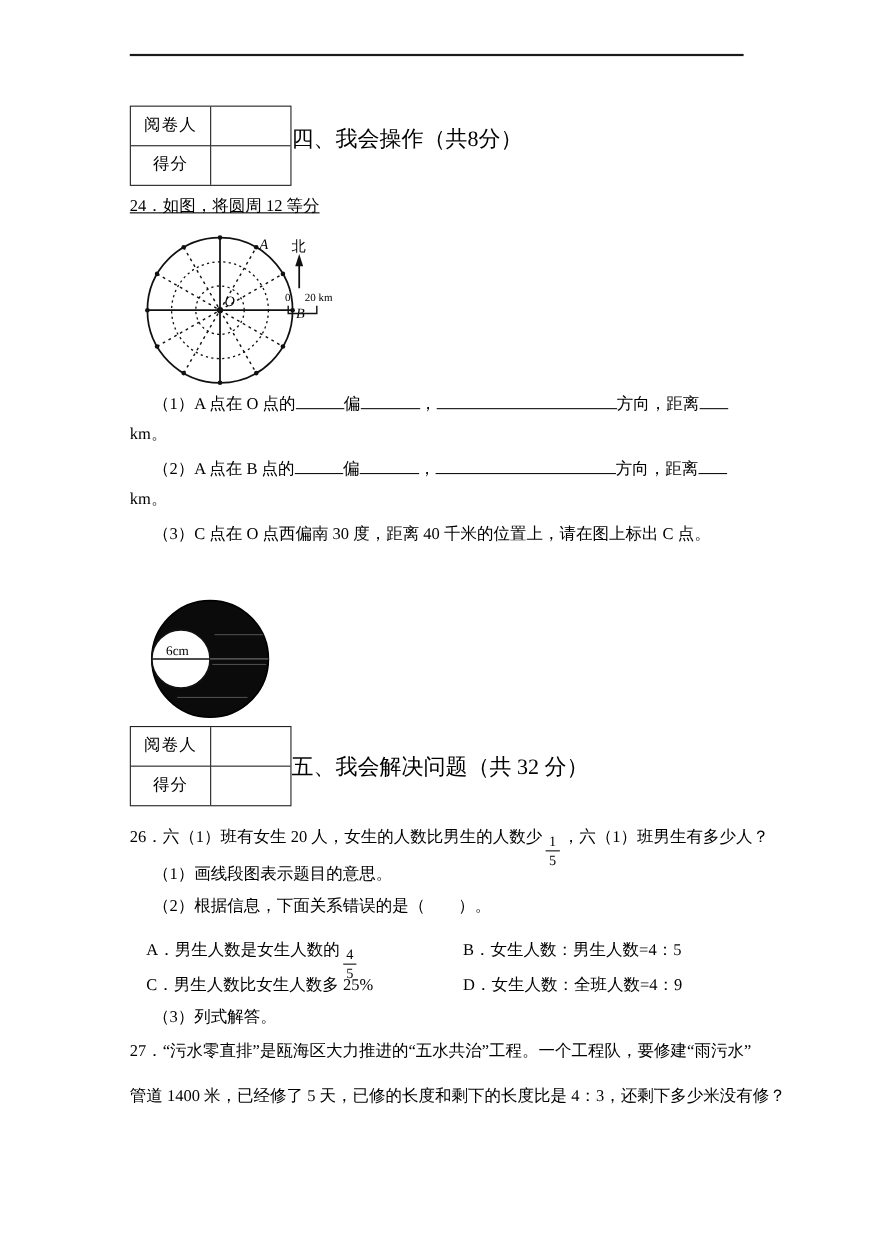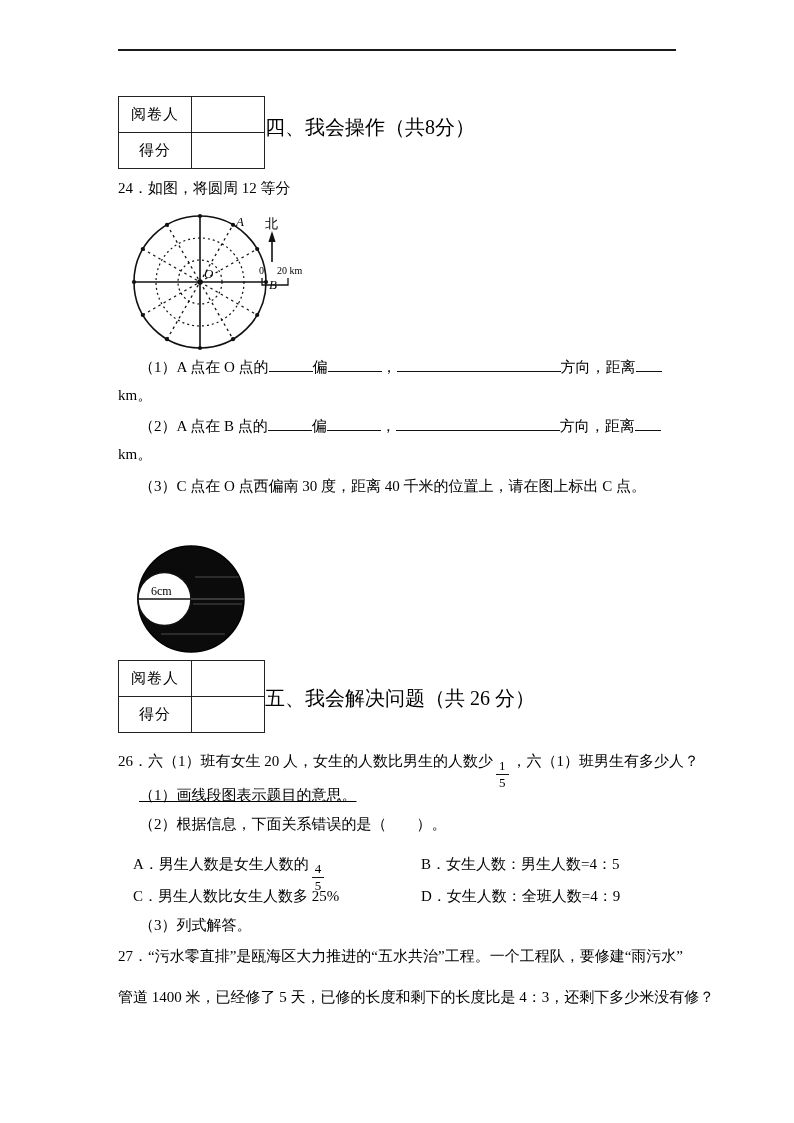--- a/index.html
+++ b/index.html
@@ -53,21 +53,21 @@
 
   <div class="abs score-table" style="left:118px; top:96px;">
     <div class="cell c-label r-top">阅卷人</div>
     <div class="cell r-top"></div>
     <div class="cell c-label">得分</div>
     <div class="cell"></div>
   </div>
 
   <div class="abs sec-title" style="left:265px; top:115px;">四、我会操作（共8分）</div>
 
-  <div class="abs q-line" style="left:118px; top:179px;">24．如图，将圆周 12 等分</div>
+  <div class="abs q-line" style="left:118px; top:179px;text-decoration:underline;">24．如图，将圆周 12 等分</div>
 
   <svg class="abs" style="left:125px; top:210px;" width="195" height="145" viewBox="0 0 195 145">
 
     <circle cx="75" cy="72" r="66" fill="none" stroke="#111" stroke-width="1.6"></circle>
 
     <circle cx="75" cy="72" r="44" fill="none" stroke="#111" stroke-width="1.2" stroke-dasharray="2 3"></circle>
     <circle cx="75" cy="72" r="22" fill="none" stroke="#111" stroke-width="1.2" stroke-dasharray="2 3"></circle>
 
     <line x1="75" y1="6" x2="75" y2="138" stroke="#111" stroke-width="1.6"></line>
     <line x1="9" y1="72" x2="141" y2="72" stroke="#111" stroke-width="1.6"></line>
@@ -135,30 +135,30 @@
     <text x="16" y="53" font-size="12" fill="#000">6cm</text>
   </svg>
 
   <div class="abs score-table" style="left:118px; top:660px;">
     <div class="cell c-label r-top">阅卷人</div>
     <div class="cell r-top"></div>
     <div class="cell c-label">得分</div>
     <div class="cell"></div>
   </div>
 
-  <div class="abs sec-title" style="left:265px; top:686px;">五、我会解决问题（共 26 分）</div>
+  <div class="abs sec-title" style="left:265px; top:686px;">五、我会解决问题（共 32 分）</div>
 
   <div class="abs q-line" style="left:118px; top:752px;text-align:center;">
     <span>26．六（1）班有女生 20 人，女生的人数比男生的人数少</span><span class="frac">
         <span class="num">1</span>
         <span class="den">5</span>
       </span><span>，六（1）班男生有多少人？</span>
   </div>
 
-  <div class="abs q-line indent" style="left:118px; top:786px;text-decoration:underline;">（1）画线段图表示题目的意思。</div>
+  <div class="abs q-line indent" style="left:118px; top:786px;">（1）画线段图表示题目的意思。</div>
   <div class="abs q-line indent" style="left:118px; top:815px;">（2）根据信息，下面关系错误的是（　　）。</div>
 
   <div class="abs q-line" style="left:133px; top:855px;">
     <span>A．男生人数是女生人数的</span><span class="frac">
         <span class="num">4</span>
         <span class="den">5</span>
       </span>
   </div>
   <div class="abs q-line" style="left:421px; top:855px;">B．女生人数：男生人数=4：5</div>
   <div class="abs q-line" style="left:133px; top:887px;">C．男生人数比女生人数多 25%</div>

